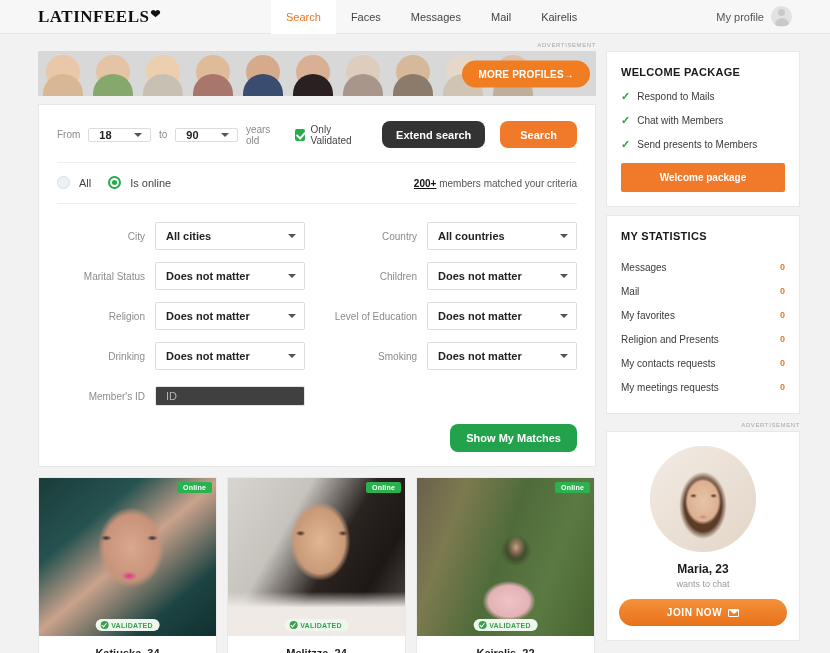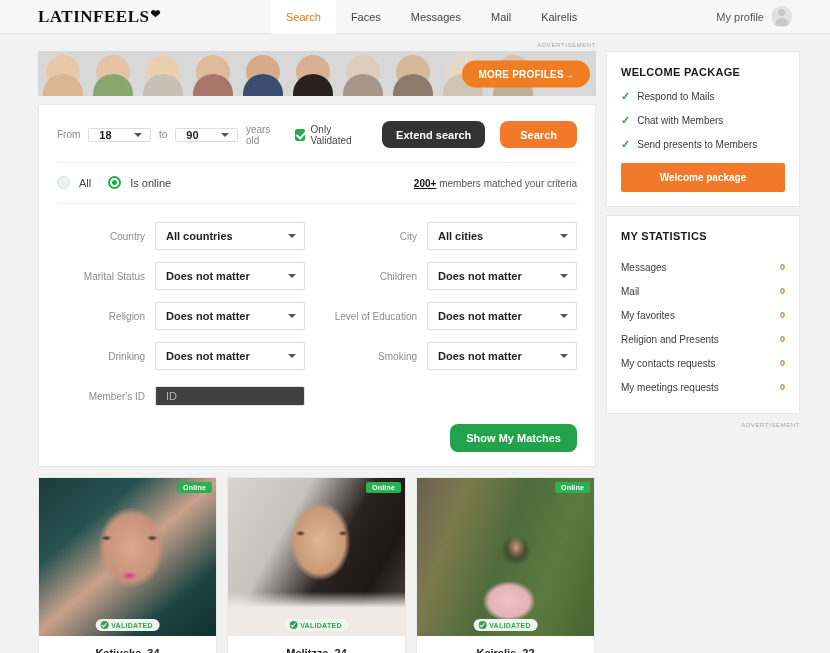--- a/index.html
+++ b/index.html
@@ -474,30 +474,30 @@
         <span class="radio"></span>
         <span class="radio-lbl">All</span>
         <span class="radio on" style="margin-left:8px"></span>
         <span class="radio-lbl">Is online</span>
         <span class="matched"><b>200+</b> <span>members matched your criteria</span></span>
       </div>
 
       <div class="filters">
 
         <div class="f-row">
+          <span class="f-lbl">City</span>
+          <div class="sel f-sel">
+            <span>All cities</span>
+            <span class="caret"></span>
+          </div>
+        </div>
+        <div class="f-row">
           <span class="f-lbl">Country</span>
           <div class="sel f-sel">
             <span>All countries</span>
-            <span class="caret"></span>
-          </div>
-        </div>
-        <div class="f-row">
-          <span class="f-lbl">City</span>
-          <div class="sel f-sel">
-            <span>All cities</span>
             <span class="caret"></span>
           </div>
         </div>
 
         <div class="f-row">
           <span class="f-lbl">Marital Status</span>
           <div class="sel f-sel">
             <span>Does not matter</span>
             <span class="caret"></span>
           </div>
@@ -642,14 +642,28 @@
         <span class="stat-val">0</span>
       </div>
       <div class="stat-row">
         <span>My meetings requests</span>
         <span class="stat-val">0</span>
       </div>
     </div>
 
     <div class="adv-label" style="margin-top:8px">ADVERTISEMENT</div>
 
+    <div class="ad-card">
+      <div class="ad-photo">
+        <div class="ph" style="background:linear-gradient(135deg,#f3ece6 0%,#ece2d8 40%,#e4d6c8 100%)"></div>
+        <div class="ph" style="background:radial-gradient(ellipse 34px 48px at 50% 56%,#6d4a32 0%,#5a3a26 54%,rgba(90,58,38,0) 70%)"></div>
+        <div class="ph" style="background:radial-gradient(ellipse 24px 31px at 50% 52%,#e8c3a6 0%,#dcb191 64%,rgba(220,177,145,0) 76%)"></div>
+        <div class="ph" style="background:radial-gradient(ellipse 5px 3px at 41% 47%,#4a3426 0%,rgba(0,0,0,0) 75%),radial-gradient(ellipse 5px 3px at 60% 47%,#4a3426 0%,rgba(0,0,0,0) 75%),radial-gradient(ellipse 6px 3px at 50% 67%,#c98a7e 0%,rgba(201,138,126,0) 78%)"></div>
+      </div>
+      <div class="ad-name">Maria, 23</div>
+      <div class="ad-sub">wants to chat</div>
+      <div class="btn-join">
+        <span>JOIN NOW</span>
+        <span class="env"></span>
+      </div>
+    </div>
   </div>
 </div>
 
 </body></html>

